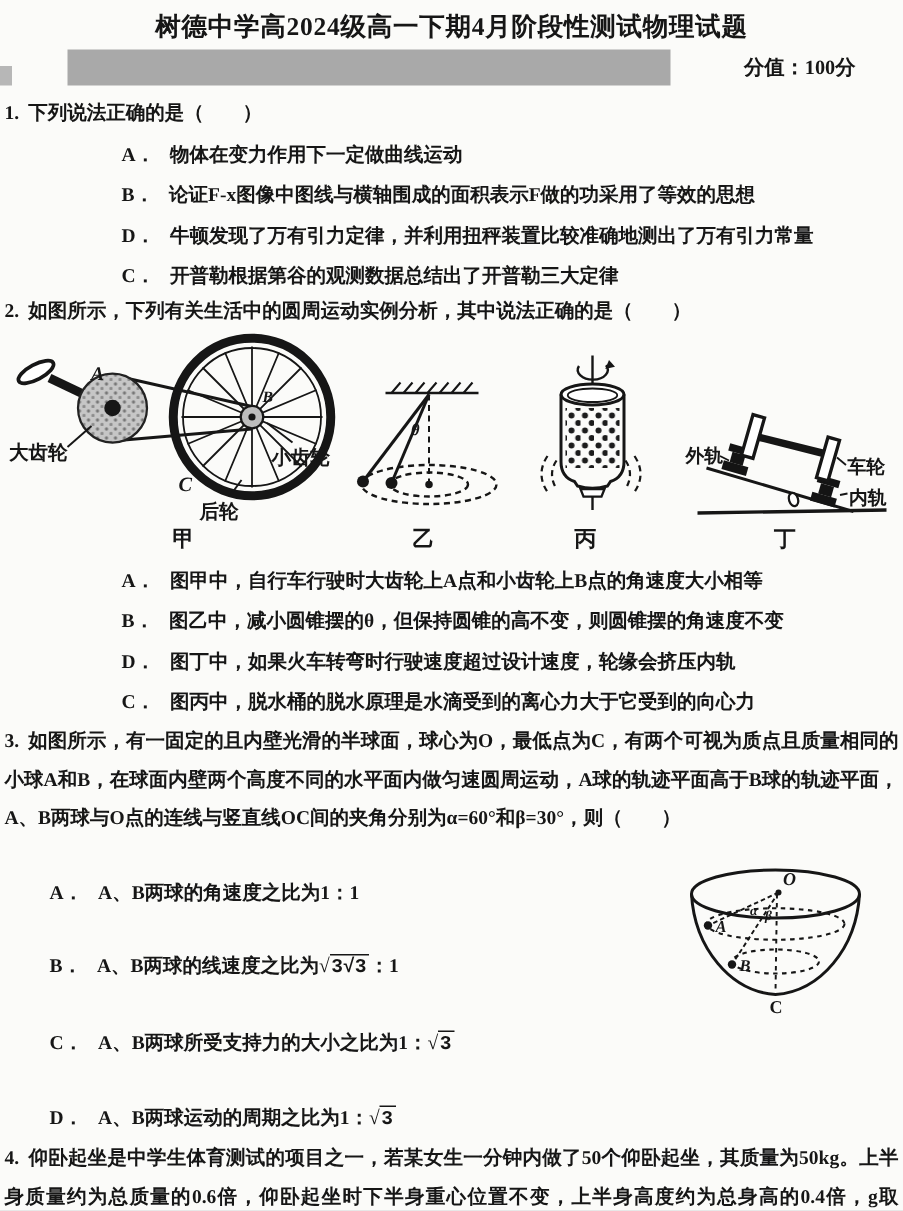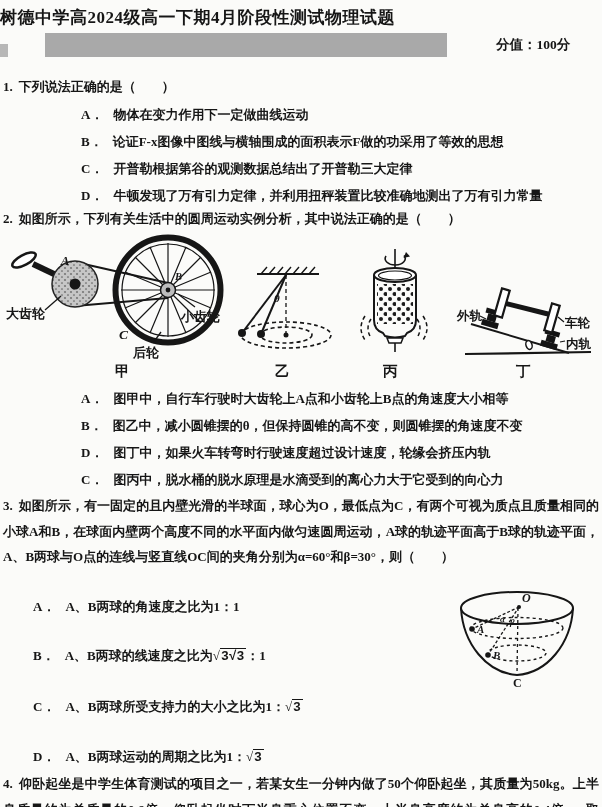--- a/index.html
+++ b/index.html
@@ -1,29 +1,29 @@
 <!DOCTYPE html>
 <html><head>
 <meta charset="utf-8">
 <style>
   html,body{margin:0;padding:0;background:#d8d8d8;}
   .page{
     position:relative;width:602px;height:807px;margin:0 auto;
     background:#fbfbf9;color:#161616;overflow:hidden;
     font-family:"Liberation Serif","DejaVu Serif",serif;font-weight:700;
   }
-  .title{margin:0;padding-top:7px;font-size:17px;line-height:22px;letter-spacing:.5px;}
+  .title{margin:0;padding-top:7px;text-align:center;font-size:17px;line-height:22px;letter-spacing:.5px;}
   .score-row{position:relative;height:26px;margin-top:4px;}
   .redact{position:absolute;left:45px;top:0;width:402px;height:24px;background:#a9a9a9;}
   .edge-smudge{position:absolute;left:0;top:11px;width:8px;height:13px;background:#b7b7b7;}
   .score{position:absolute;left:496px;top:3px;font-size:13.5px;}
   .section-head{margin:1px 3px 0;font-size:13.5px;line-height:21px;text-align:justify;}
   .q{padding:0 3px;font-size:13px;}
   .stem{line-height:20px;text-align:justify;}
-  .q1 .stem{margin-top:18px;}
+  .q1 .stem{margin-top:6px;}
   .qnum{margin-right:6px;}
   .opts .opt{line-height:27px;padding-left:78px;}
   .olabel{margin-right:10px;}
   .q3 .stem{line-height:25.5px;}
   .q3 .opts .opt{line-height:25.5px;padding-left:30px;margin-top:24px;}
   .q3 .opts{position:relative;}
   .q4 .stem{line-height:26px;}
   .q4opts{display:grid;grid-template-columns:98px 40px 37px auto;margin-left:85px;font-size:13.5px;line-height:20px;}
   .sqrt{white-space:nowrap;}
   .sqrt::before{content:"√";}
@@ -48,22 +48,22 @@
   </div>
 
 
   <div class="q q1">
     <div class="stem">
       <span class="qnum">1.</span><span>下列说法正确的是（　　）</span>
     </div>
     <div class="opts" style="margin-top:4px;">
       <div class="opt"><span class="olabel">A．</span><span>物体在变力作用下一定做曲线运动</span></div>
       <div class="opt"><span class="olabel">B．</span><span class="it" style="font-style:normal;">论证F-x图像中图线与横轴围成的面积表示F做的功采用了等效的思想</span></div>
+      <div class="opt"><span class="olabel">D．</span><span>牛顿发现了万有引力定律，并利用扭秤装置比较准确地测出了万有引力常量</span></div>
       <div class="opt"><span class="olabel">C．</span><span>开普勒根据第谷的观测数据总结出了开普勒三大定律</span></div>
-      <div class="opt"><span class="olabel">D．</span><span>牛顿发现了万有引力定律，并利用扭秤装置比较准确地测出了万有引力常量</span></div>
     </div>
   </div>
 
   <div class="q q2">
     <div class="stem">
       <span class="qnum">2.</span><span>如图所示，下列有关生活中的圆周运动实例分析，其中说法正确的是（　　）</span>
     </div>
 
     <div class="figures">
 

